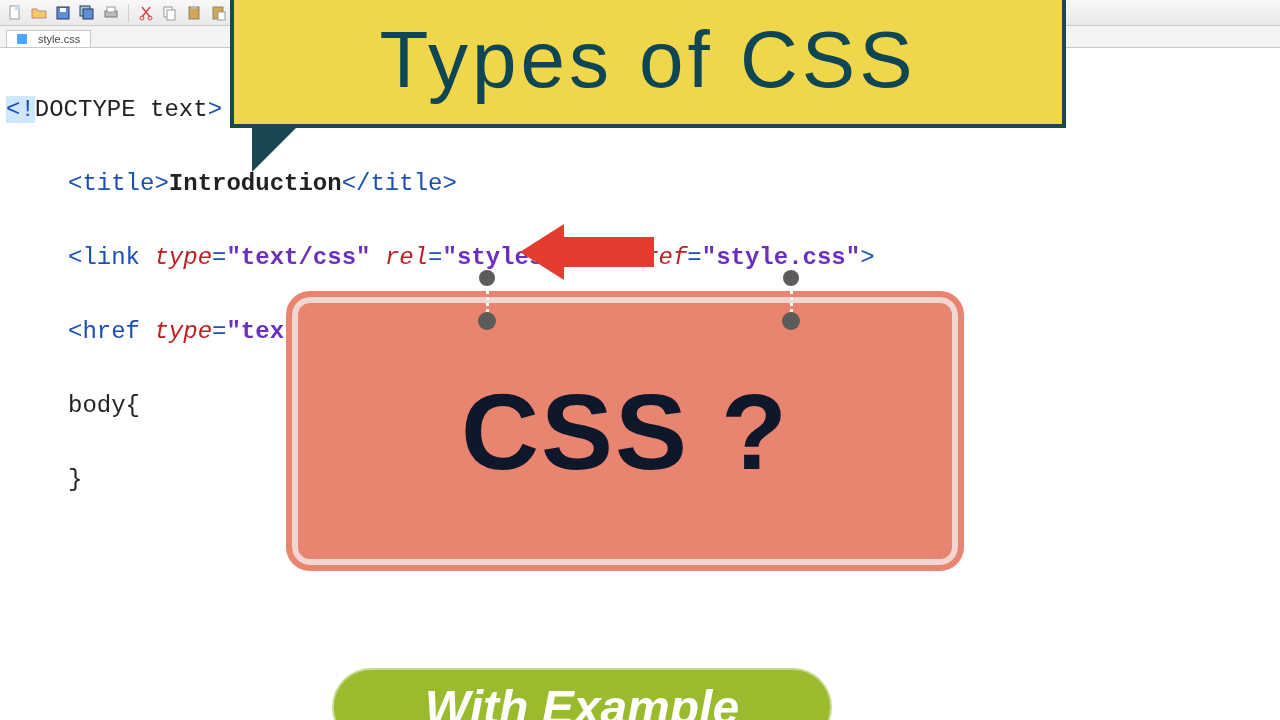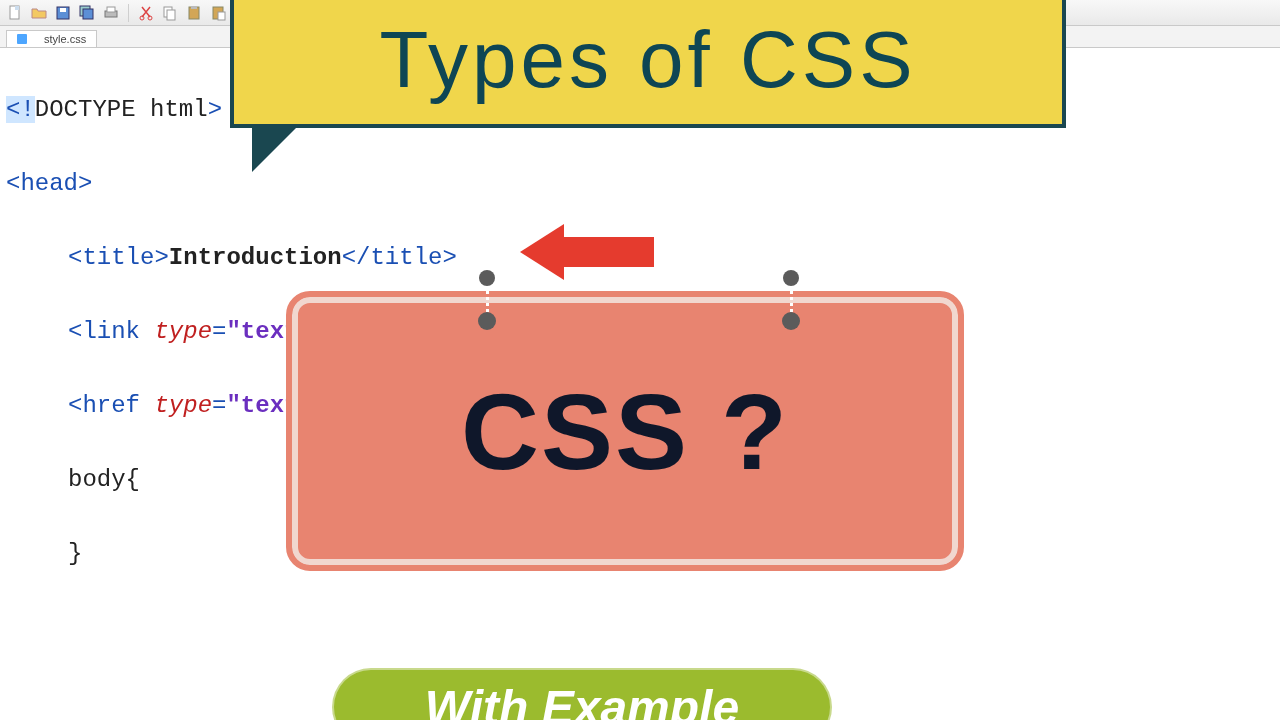--- a/index.html
+++ b/index.html
@@ -41,21 +41,21 @@
     align-items: flex-end;
     padding-left: 6px;
     font-family: Tahoma, Arial, sans-serif;
     font-size: 11px;
   }
   .tab {
     background: #fff;
     border: 1px solid #c9c9c9;
     border-bottom: none;
     padding: 2px 10px;
-    display: flex; align-items: center; gap: 17px;
+    display: flex; align-items: center; gap: 11px;
     color: #444;
     cursor: pointer;
   }
   .tab-ico { width: 10px; height: 10px; background: #4da6ff; border-radius: 1px; display: inline-block; }
 
   
   .code {
     padding: 6px 6px;
     font-size: 24px;
     line-height: 37px;
@@ -260,22 +260,21 @@
 </div>
 
 <div class="tabbar">
   <div class="tab">
     <span class="tab-ico"></span>
     <span>style.css</span>
   </div>
 </div>
 
 <div class="code">
-<span class="line"><span class="sel-doctype c-blue">&lt;!</span><span>DOCTYPE html</span><span class="c-blue">&gt;</span></span>
-<span class="line c-blue">&lt;head&gt;</span>
+<span class="line"><span class="sel-doctype c-blue">&lt;!</span><span>DOCTYPE text</span><span class="c-blue">&gt;</span></span>
 <span class="line ind1"><span class="c-blue">&lt;title&gt;</span><span class="bold">Introduction</span><span class="c-blue">&lt;/title&gt;</span></span>
 <span class="line ind1"><span class="c-blue">&lt;</span><span class="c-blue">link</span> <span class="c-red">type</span><span class="c-blue">=</span><span class="c-purp bold">"text/css"</span> <span class="c-red">rel</span><span class="c-blue">=</span><span class="c-purp bold">"stylesheet"</span> <span class="c-red">href</span><span class="c-blue">=</span><span class="c-purp bold">"style.css"</span><span class="c-blue">&gt;</span></span>
 <span class="line ind1"><span class="c-blue">&lt;</span><span class="c-blue">href</span> <span class="c-red">type</span><span class="c-blue">=</span><span class="c-purp bold">"text/css"</span> <span class="c-red">rel</span><span class="c-blue">=</span><span class="c-purp bold">"stylesheet"</span><span class="c-blue">&gt;</span></span>
 <span class="line ind2">body{</span>
 <span class="line ind2">}</span>
 
 
 
 
 

